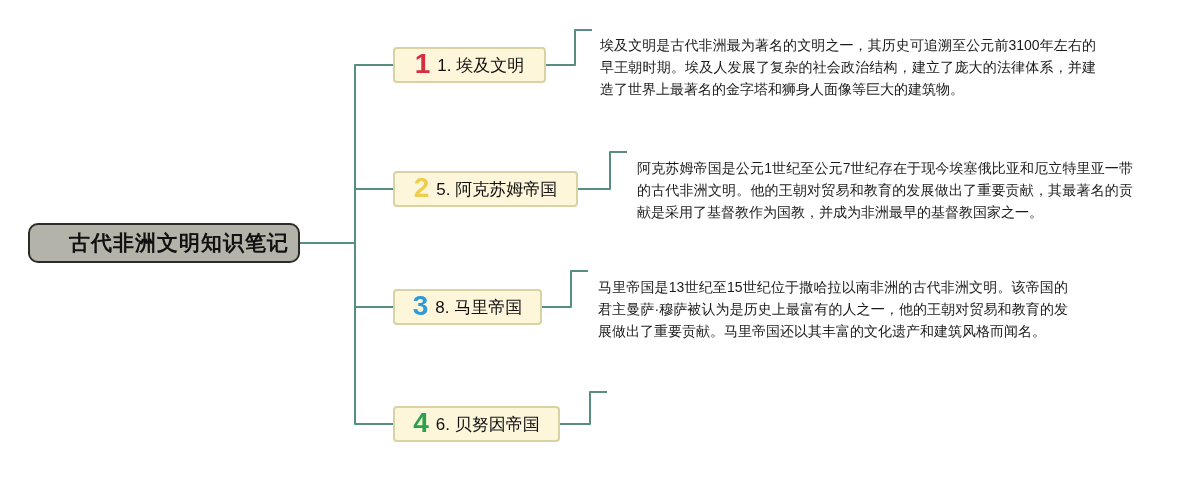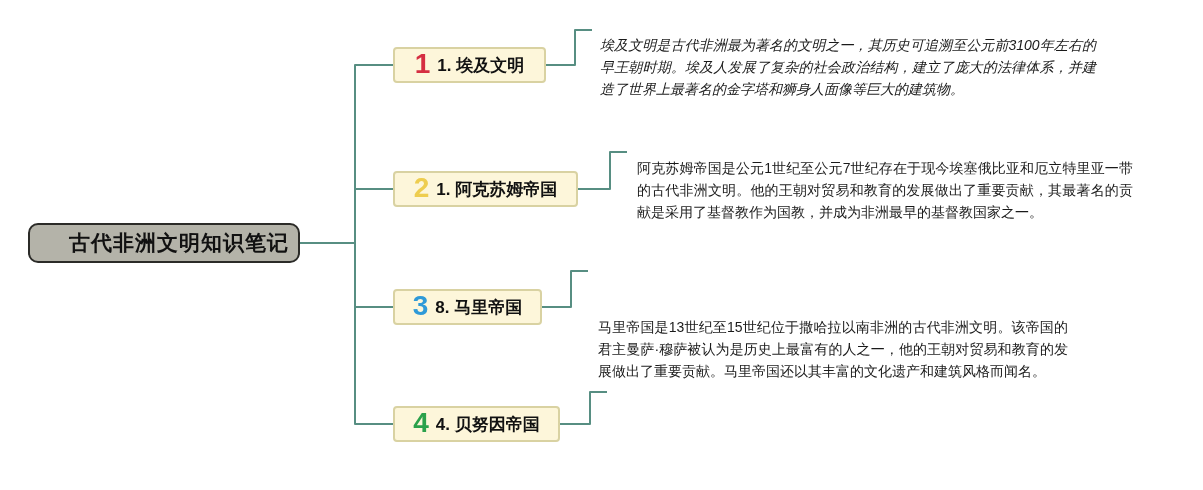--- a/index.html
+++ b/index.html
@@ -24,34 +24,34 @@
   .topic-node{
     position:absolute;box-sizing:border-box;height:36px;
     border:2px solid;border-radius:4px;
     display:flex;align-items:center;justify-content:center;
     gap:7px;white-space:nowrap;
   }
   .topic-node .num{
     font-size:28px;font-weight:bold;line-height:1;
     transform:translateY(-1px);
   }
-  .topic-node .lbl{font-size:17px;color:#111111;font-weight:bold;}
+  .topic-node .lbl{font-size:17px;color:#111111;}
   .n1{left:393px;top:47px;width:153px;}
   .n2{left:393px;top:171px;width:185px;}
   .n3{left:393px;top:289px;width:149px;}
   .n4{left:393px;top:406px;width:167px;}
 
   .desc{
     position:absolute;
     font-size:14px;line-height:22px;color:#1a1a1a;
     text-align:justify;text-justify:inter-ideograph;
   }
-  .d1{left:600px;top:34px;width:496px;font-style:italic;}
+  .d1{left:600px;top:34px;width:496px;}
   .d2{left:637px;top:157px;width:496px;}
-  .d3{left:598px;top:276px;width:470px;margin-top:40px;}
+  .d3{left:598px;top:276px;width:470px;}
   .d4{left:618px;top:394px;width:496px;}
 </style>
 </head>
 <body>
 
 <div class="canvas">
 
   <svg class="links" width="1203" height="490" viewBox="0 0 1203 490" style="stroke: rgb(87, 142, 130);">
     <path d="M300 243 H355"></path>
     <path d="M393 65 H355 V424 H393"></path>
@@ -66,28 +66,28 @@
   <div class="root-node" style="background-color: rgb(180, 179, 169); border-color: rgb(43, 43, 40); padding-left: 30px;">古代非洲文明知识笔记</div>
 
   <div class="topic-node n1" style="background-color: rgb(253, 246, 218); border-color: rgb(217, 210, 162);">
     <span class="num" style="color: rgb(213, 46, 65);">1</span>
     <span class="lbl">1. 埃及文明</span>
   </div>
   <div class="desc d1">埃及文明是古代非洲最为著名的文明之一，其历史可追溯至公元前3100年左右的早王朝时期。埃及人发展了复杂的社会政治结构，建立了庞大的法律体系，并建造了世界上最著名的金字塔和狮身人面像等巨大的建筑物。</div>
 
   <div class="topic-node n2" style="background-color: rgb(253, 246, 218); border-color: rgb(217, 210, 162);">
     <span class="num" style="color: rgb(238, 205, 79);">2</span>
-    <span class="lbl">1. 阿克苏姆帝国</span>
+    <span class="lbl">5. 阿克苏姆帝国</span>
   </div>
   <div class="desc d2">阿克苏姆帝国是公元1世纪至公元7世纪存在于现今埃塞俄比亚和厄立特里亚一带的古代非洲文明。他的王朝对贸易和教育的发展做出了重要贡献，其最著名的贡献是采用了基督教作为国教，并成为非洲最早的基督教国家之一。</div>
 
   <div class="topic-node n3" style="background-color: rgb(253, 246, 218); border-color: rgb(217, 210, 162);">
     <span class="num" style="color: rgb(47, 154, 216);">3</span>
     <span class="lbl">8. 马里帝国</span>
   </div>
   <div class="desc d3">马里帝国是13世纪至15世纪位于撒哈拉以南非洲的古代非洲文明。该帝国的君主曼萨·穆萨被认为是历史上最富有的人之一，他的王朝对贸易和教育的发展做出了重要贡献。马里帝国还以其丰富的文化遗产和建筑风格而闻名。</div>
 
   <div class="topic-node n4" style="background-color: rgb(253, 246, 218); border-color: rgb(217, 210, 162);">
     <span class="num" style="color: rgb(43, 161, 75);">4</span>
-    <span class="lbl">4. 贝努因帝国</span>
+    <span class="lbl">6. 贝努因帝国</span>
   </div>
 
 </div>
 
 </body></html>

